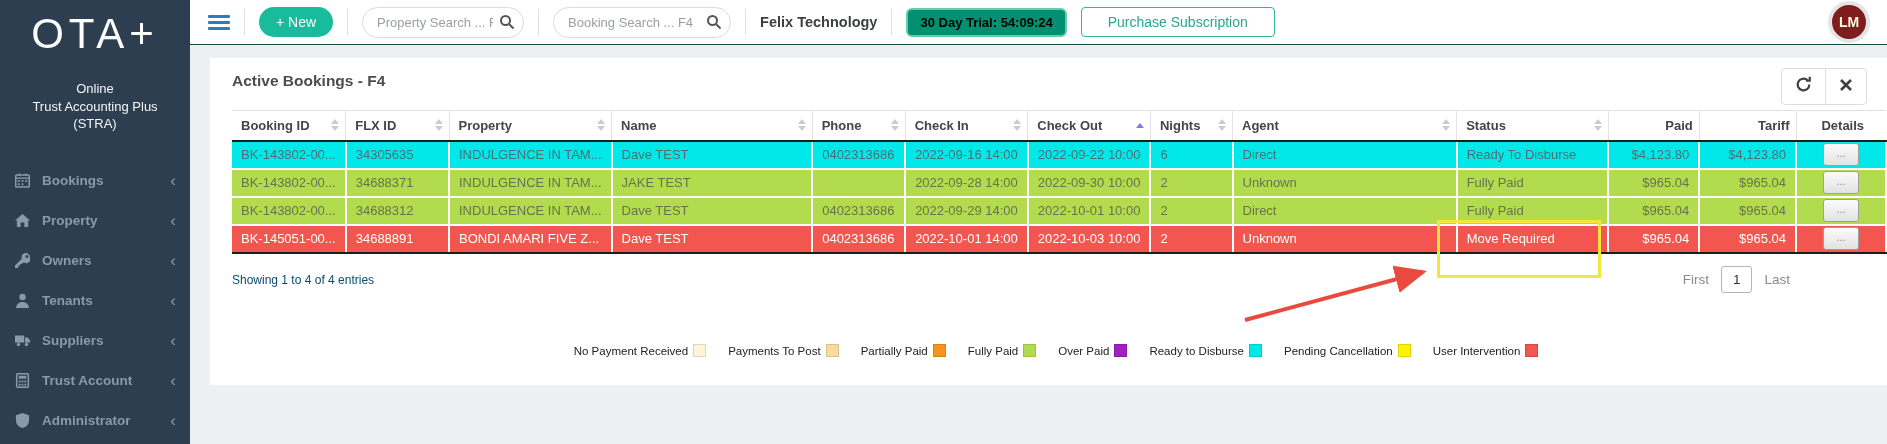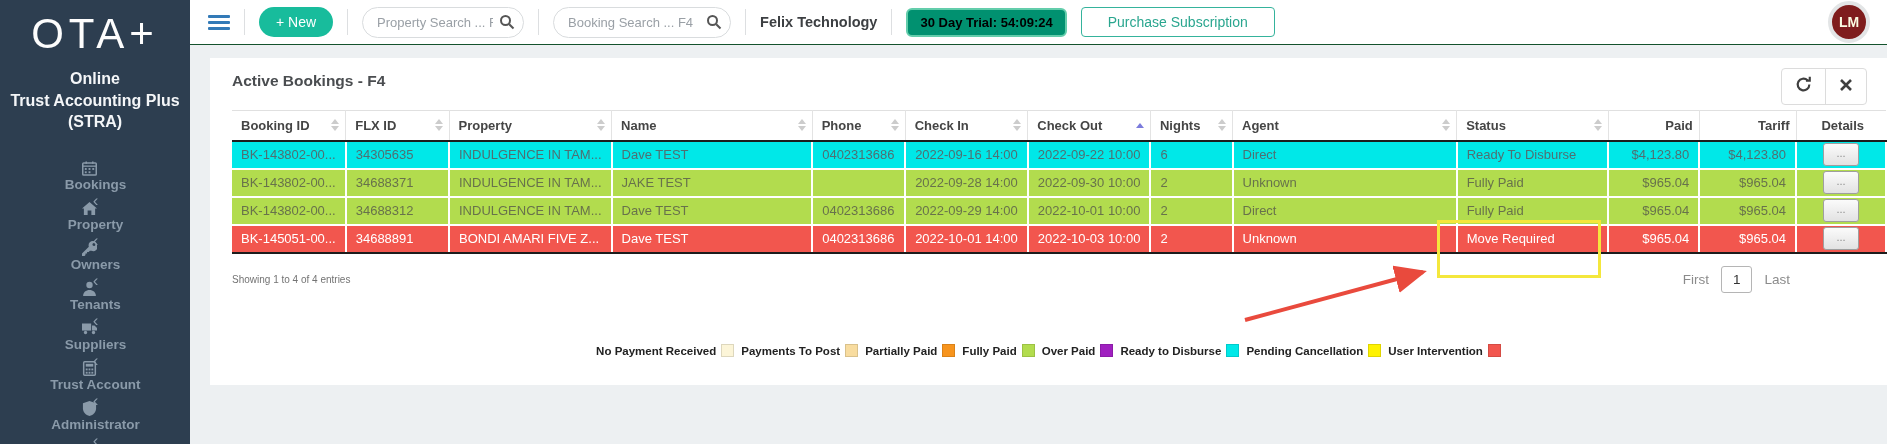--- a/index.html
+++ b/index.html
@@ -3,23 +3,23 @@
 <meta charset="utf-8">
 <style>
   * { margin:0; padding:0; box-sizing:border-box; }
   html,body { width:1887px; height:444px; overflow:hidden; }
   body { position:relative; font-family:"Liberation Sans", sans-serif; background:#edf0f2; }
 
   
   .sidebar { position:absolute; left:0; top:0; width:190px; height:444px; background:#2d3e50; z-index:10; }
   .logo { text-align:center; padding-top:10px; color:#fff; }
   .logo-main { font-size:42px; font-weight:400; letter-spacing:5px; color:#fdfdfd; }
-  .logo-sub { margin-top:10px; font-size:16px; font-weight:bold; line-height:1.35; color:#f4f6f8; }
+  .logo-sub { margin-top:22px; font-size:13px; font-weight:normal; line-height:1.35; color:#f4f6f8; }
   .nav { margin-top:28px; }
-  .nav-item { display:flex; align-items:center; height:40px; padding:0 14px 0 15px; color:#8a9aa9; cursor:pointer;flex-direction:column; }
+  .nav-item { display:flex; align-items:center; height:40px; padding:0 14px 0 15px; color:#8a9aa9; cursor:pointer; }
   .nav-icon { width:16px; height:16px; margin-right:11px; flex:0 0 16px; display:flex; align-items:center; }
   .nav-icon svg { width:15px; height:15px; }
   .nav-label { font-size:13.5px; font-weight:bold; flex:1; }
   .nav-chevron { font-size:17px; line-height:1; }
 
   
   .topbar { position:absolute; left:190px; right:0; top:0; height:45px; background:#fff; border-bottom:1px solid #14532d; display:flex; align-items:center; gap:14px; padding:0 0 0 18px; z-index:9; }
   .hamburger { width:22px; cursor:pointer; display:flex; flex-direction:column; gap:3px; }
   .hamburger div { height:3px; border-radius:1px; background:#337ab7; }
   .vdiv { width:1px; height:26px; background:#dddfe1; }
@@ -59,29 +59,29 @@
   table.bookings tr:last-child td { border-bottom:2px solid #1c1c1c; }
   td.num { text-align:right; }
   td.center { text-align:center; }
   tr.row-cyan td { background:#00e8e8; color:#4f6f72; }
   tr.row-green td { background:#b2dc4e; color:#68724b; }
   tr.row-red td { background:#f2564e; color:#ffffff; }
   .details-btn { background:linear-gradient(#fbfbfb,#e2e2e2); border:1px solid #9f9f9f; border-radius:3px; color:#8e8e8e; font-size:11px; line-height:10px; padding:4px 12px 7px; cursor:pointer; font-family:inherit; }
 
   
   .tbl-footer { position:absolute; left:22px; right:22px; top:208px; display:flex; justify-content:space-between; align-items:center; }
-  .showing { font-size:10px; color:#737373; }
+  .showing { font-size:12px; color:#0c4a6e; }
   .pagination { display:flex; align-items:center; gap:12px; padding-right:75px; }
   .page-link { font-size:13.5px; color:#8b8b8b; cursor:pointer; }
   .page-current { border:1px solid #b5b5b5; border-radius:3px; background:#fff; font-size:13.5px; color:#333; padding:5px 11px; cursor:pointer; }
 
   
   .legend { position:absolute; left:0; right:0; top:286px; display:flex; justify-content:center; align-items:center; gap:7px; }
   .legend-item { display:flex; align-items:center; gap:5px; }
-  .legend-label { font-size:11.5px; font-weight:bold; color:#222; white-space:nowrap; }
+  .legend-label { font-size:11.5px; font-weight:normal; color:#222; white-space:nowrap;margin-left:15px; }
   .legend-box { width:13px; height:13px; border:1px solid rgba(0,0,0,0.12); display:inline-block; }
 
   
   .annot-rect { position:absolute; left:1437px; top:220px; width:164px; height:58px; border:3px solid #f4e73c; z-index:55; pointer-events:none; }
   .annot-arrow { position:absolute; left:0; top:0; z-index:56; pointer-events:none; }
 </style>
 </head>
 <body>
 
 <div class="sidebar">

